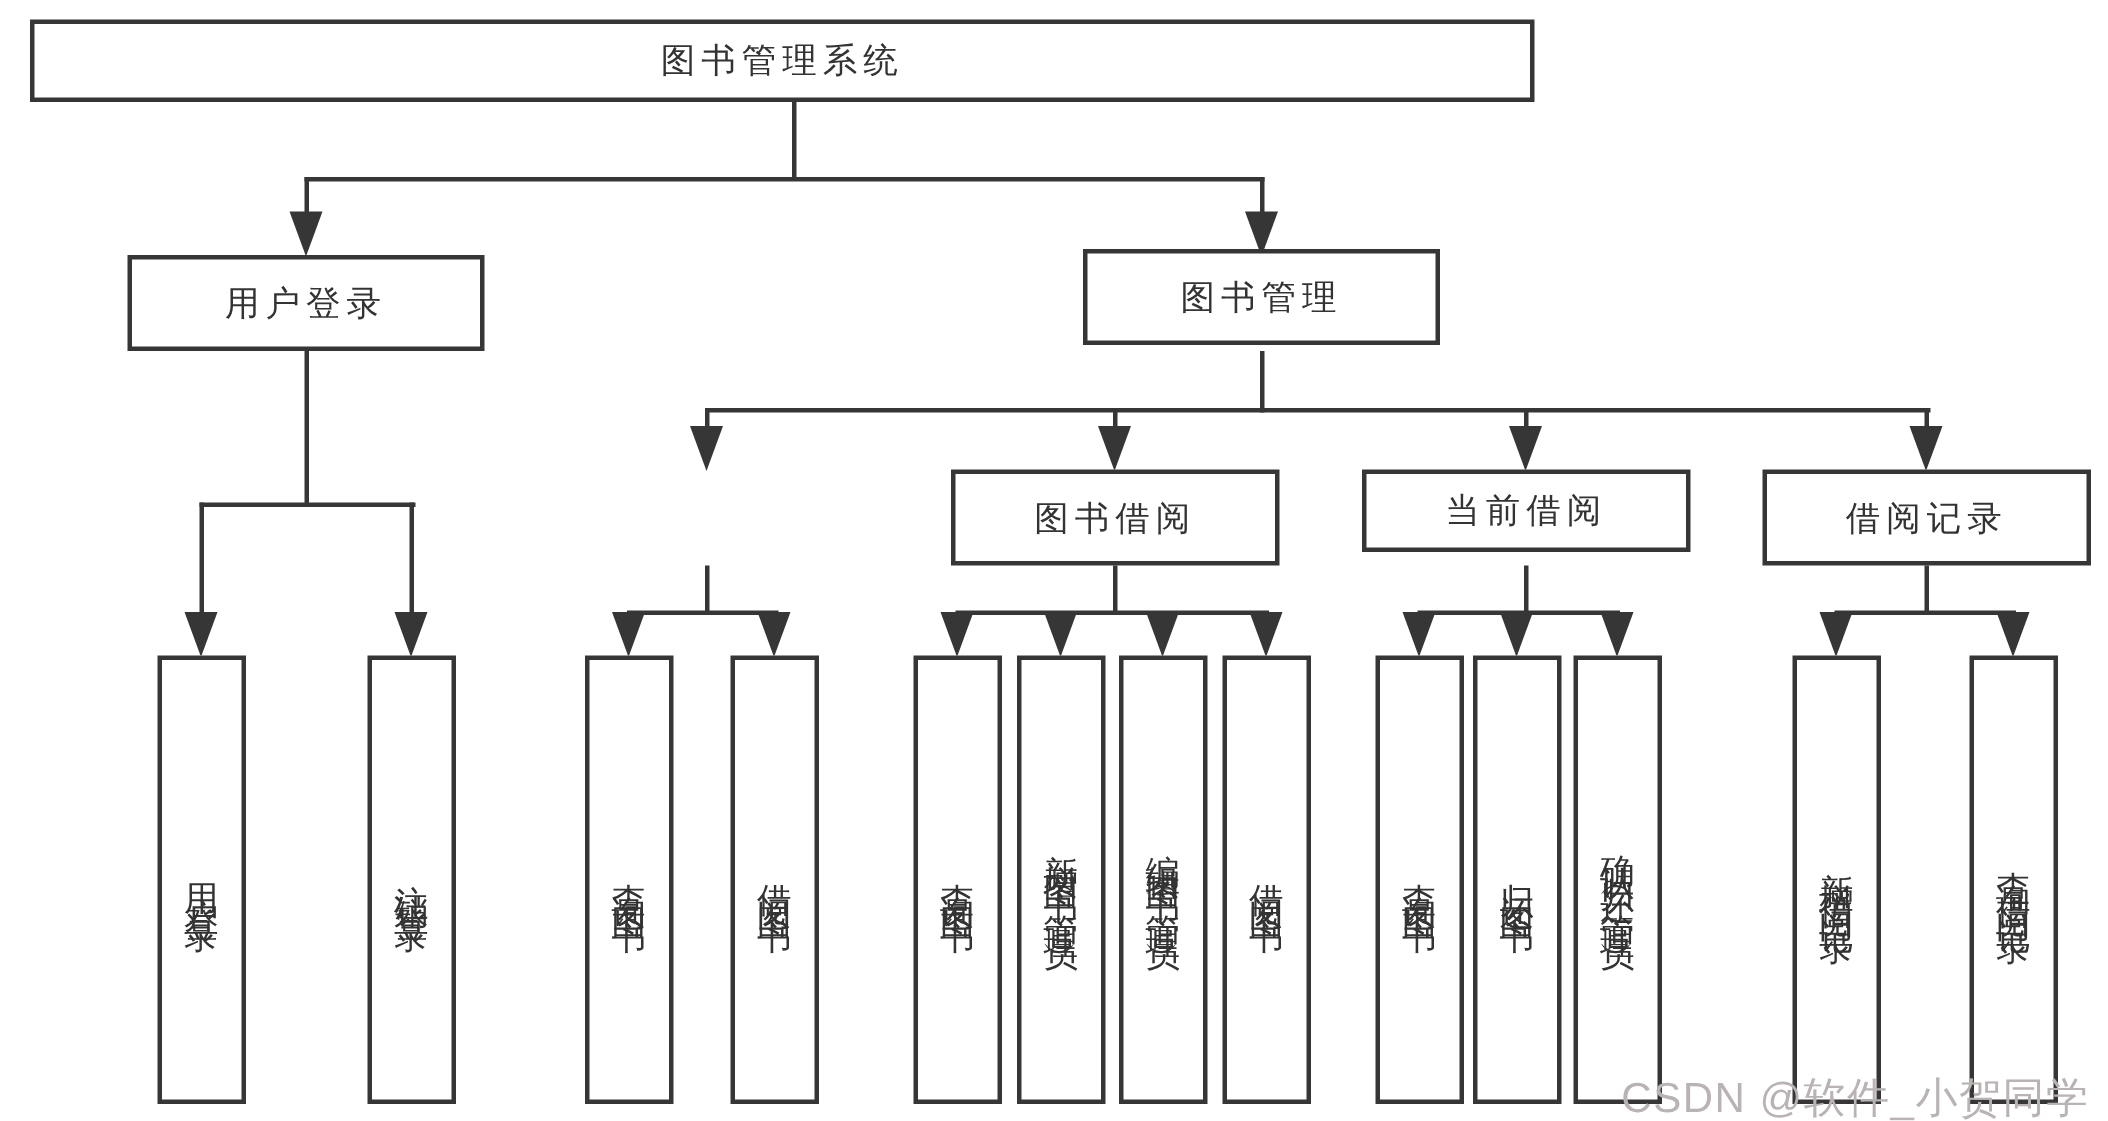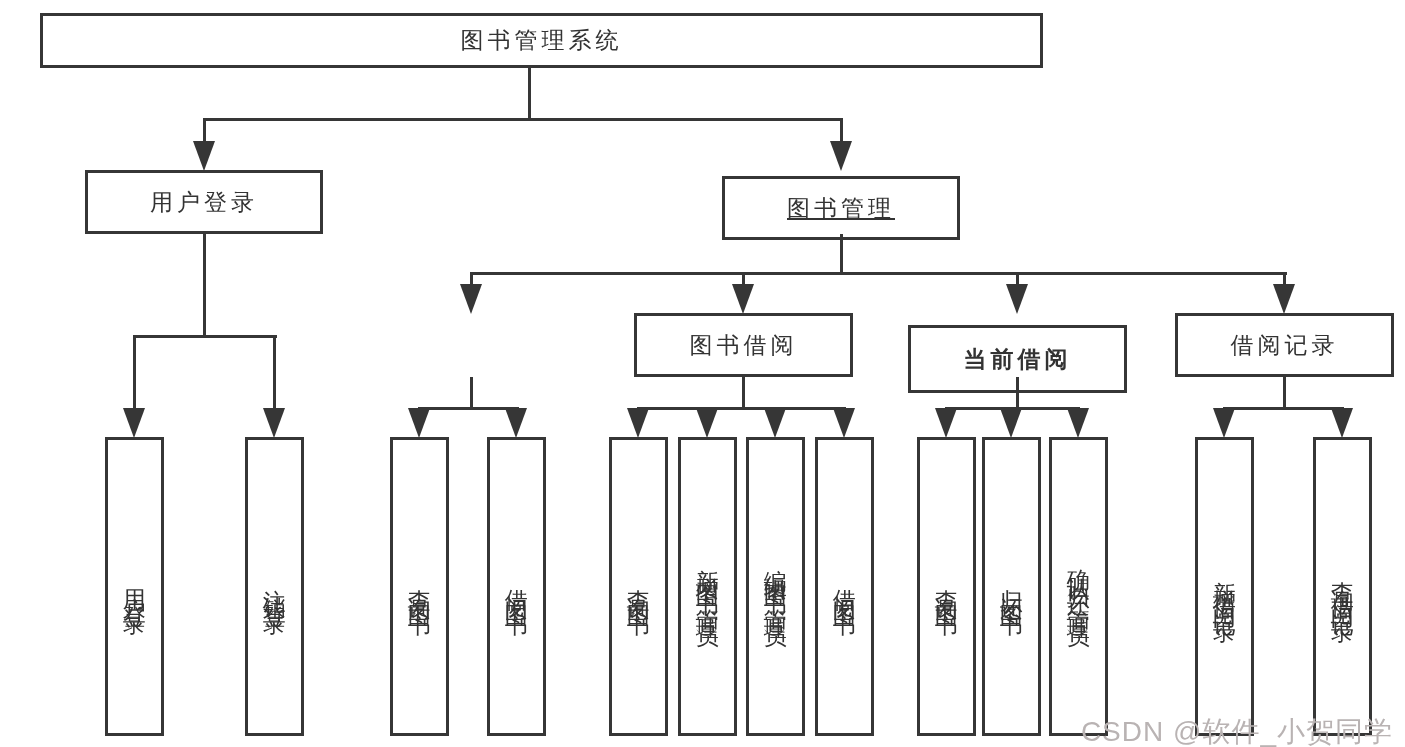--- a/index.html
+++ b/index.html
@@ -37,35 +37,35 @@
   .watermark{
     position:absolute;top:713px;right:12px;
     font-size:28px;color:var(--wm);letter-spacing:1px;white-space:nowrap;
   }
 </style>
 </head>
 <body>
 
 <div class="canvas">
 
-  <div class="node" style="left:20px;top:13px;width:1003px;height:55px;margin-left:20px;">
+  <div class="node" style="left:20px;top:13px;width:1003px;height:55px;">
     <span class="lbl">图书管理系统</span>
   </div>
 
   <div class="vline" style="left:528px;top:68px;height:52px;"></div>
   <div class="hline" style="left:203px;top:118px;width:640px;"></div>
   <div class="vline" style="left:203px;top:118px;height:26px;"></div>
   <div class="arrow" style="left:193px;top:141px;"></div>
   <div class="vline" style="left:840px;top:118px;height:26px;"></div>
   <div class="arrow" style="left:830px;top:141px;"></div>
 
   <div class="node" style="left:85px;top:170px;width:238px;height:64px;">
     <span class="lbl">用户登录</span>
   </div>
-  <div class="node" style="left:722px;top:176px;width:238px;height:64px;text-decoration:underline;">
+  <div class="node" style="left:722px;top:166px;width:238px;height:64px;">
     <span class="lbl">图书管理</span>
   </div>
 
   <div class="vline" style="left:203px;top:234px;height:104px;"></div>
   <div class="hline" style="left:133px;top:335px;width:144px;"></div>
   <div class="vline" style="left:133px;top:335px;height:76px;"></div>
   <div class="arrow" style="left:123px;top:408px;"></div>
   <div class="vline" style="left:273px;top:335px;height:76px;"></div>
   <div class="arrow" style="left:263px;top:408px;"></div>
 
@@ -76,21 +76,21 @@
   <div class="vline" style="left:742px;top:272px;height:14px;"></div>
   <div class="arrow" style="left:732px;top:284px;"></div>
   <div class="vline" style="left:1016px;top:272px;height:14px;"></div>
   <div class="arrow" style="left:1006px;top:284px;"></div>
   <div class="vline" style="left:1283px;top:272px;height:14px;"></div>
   <div class="arrow" style="left:1273px;top:284px;"></div>
 
   <div class="node" style="left:634px;top:313px;width:219px;height:64px;">
     <span class="lbl">图书借阅</span>
   </div>
-  <div class="node" style="left:908px;top:325px;width:219px;height:68px;font-weight:bold;">
+  <div class="node" style="left:908px;top:313px;width:219px;height:55px;">
     <span class="lbl">当前借阅</span>
   </div>
   <div class="node" style="left:1175px;top:313px;width:219px;height:64px;">
     <span class="lbl">借阅记录</span>
   </div>
 
   <div class="vline" style="left:470px;top:377px;height:33px;"></div>
   <div class="hline" style="left:418px;top:407px;width:101px;"></div>
   <div class="arrow" style="left:408px;top:408px;"></div>
   <div class="arrow" style="left:505px;top:408px;"></div>

